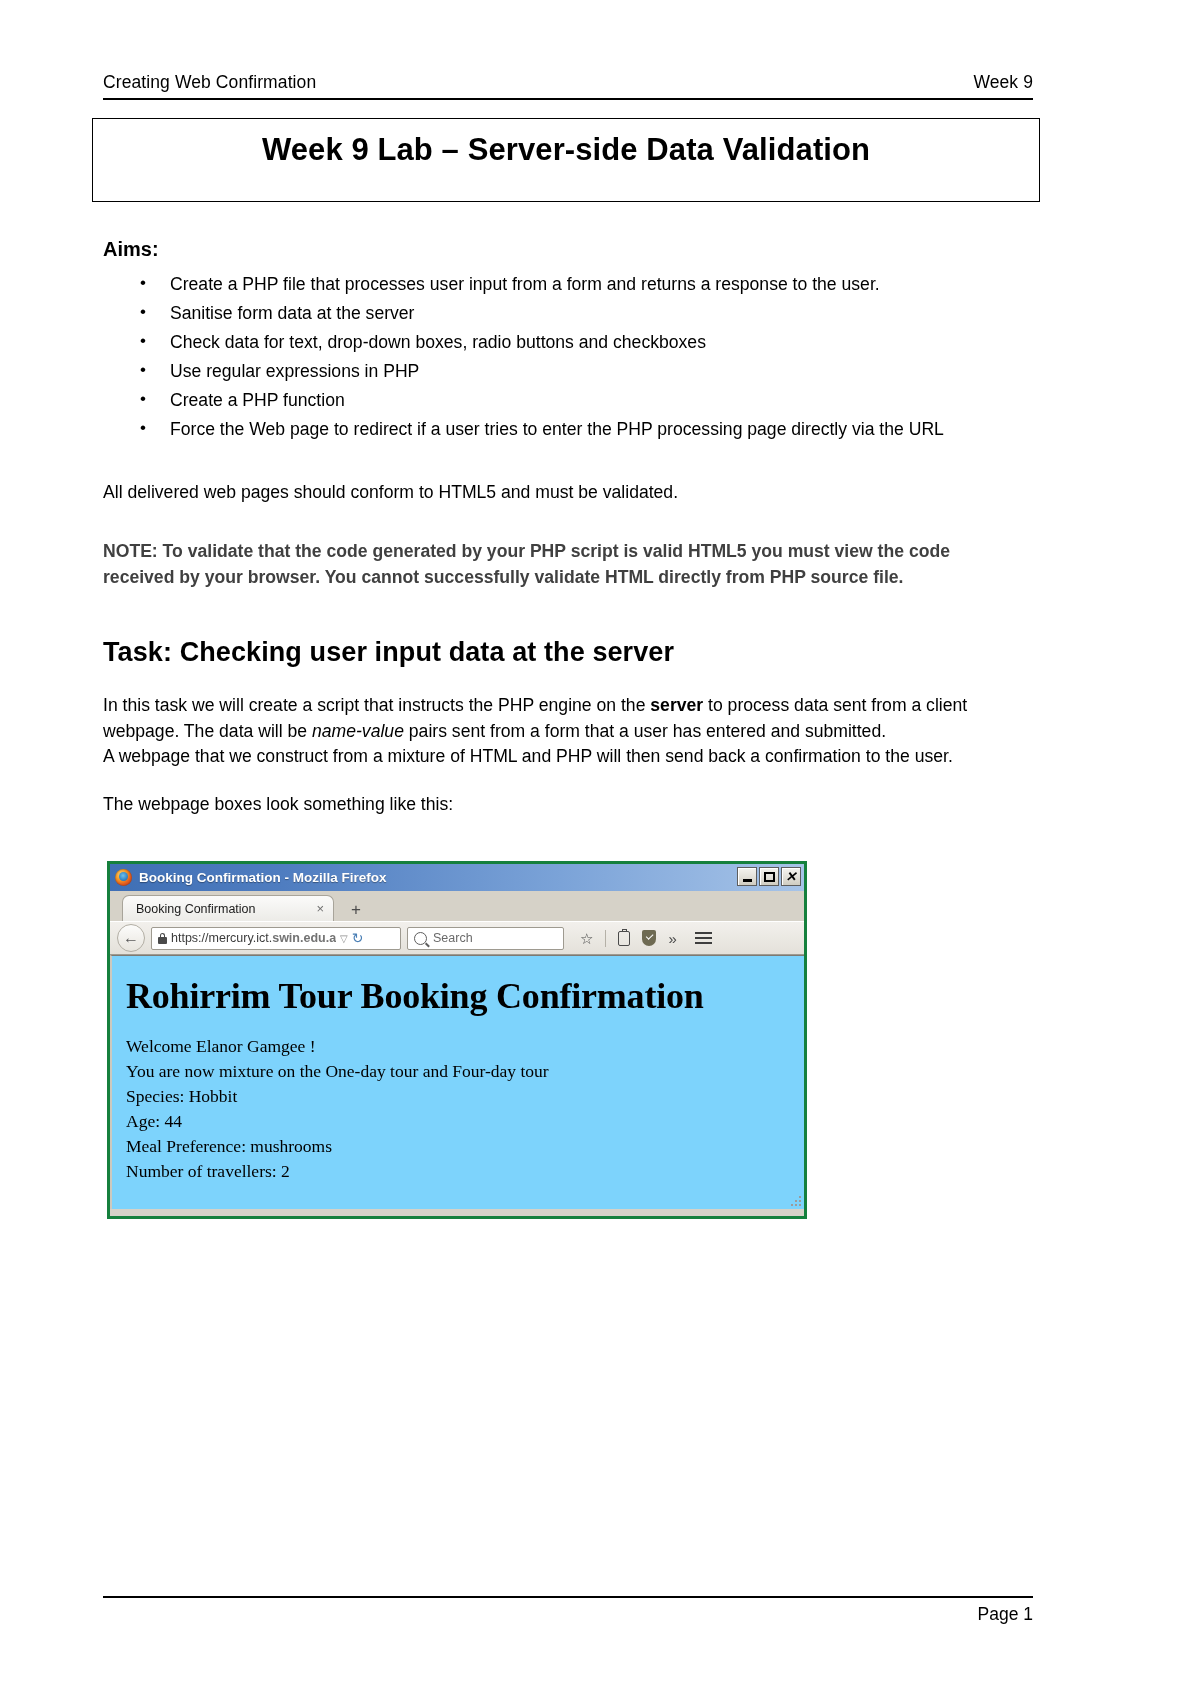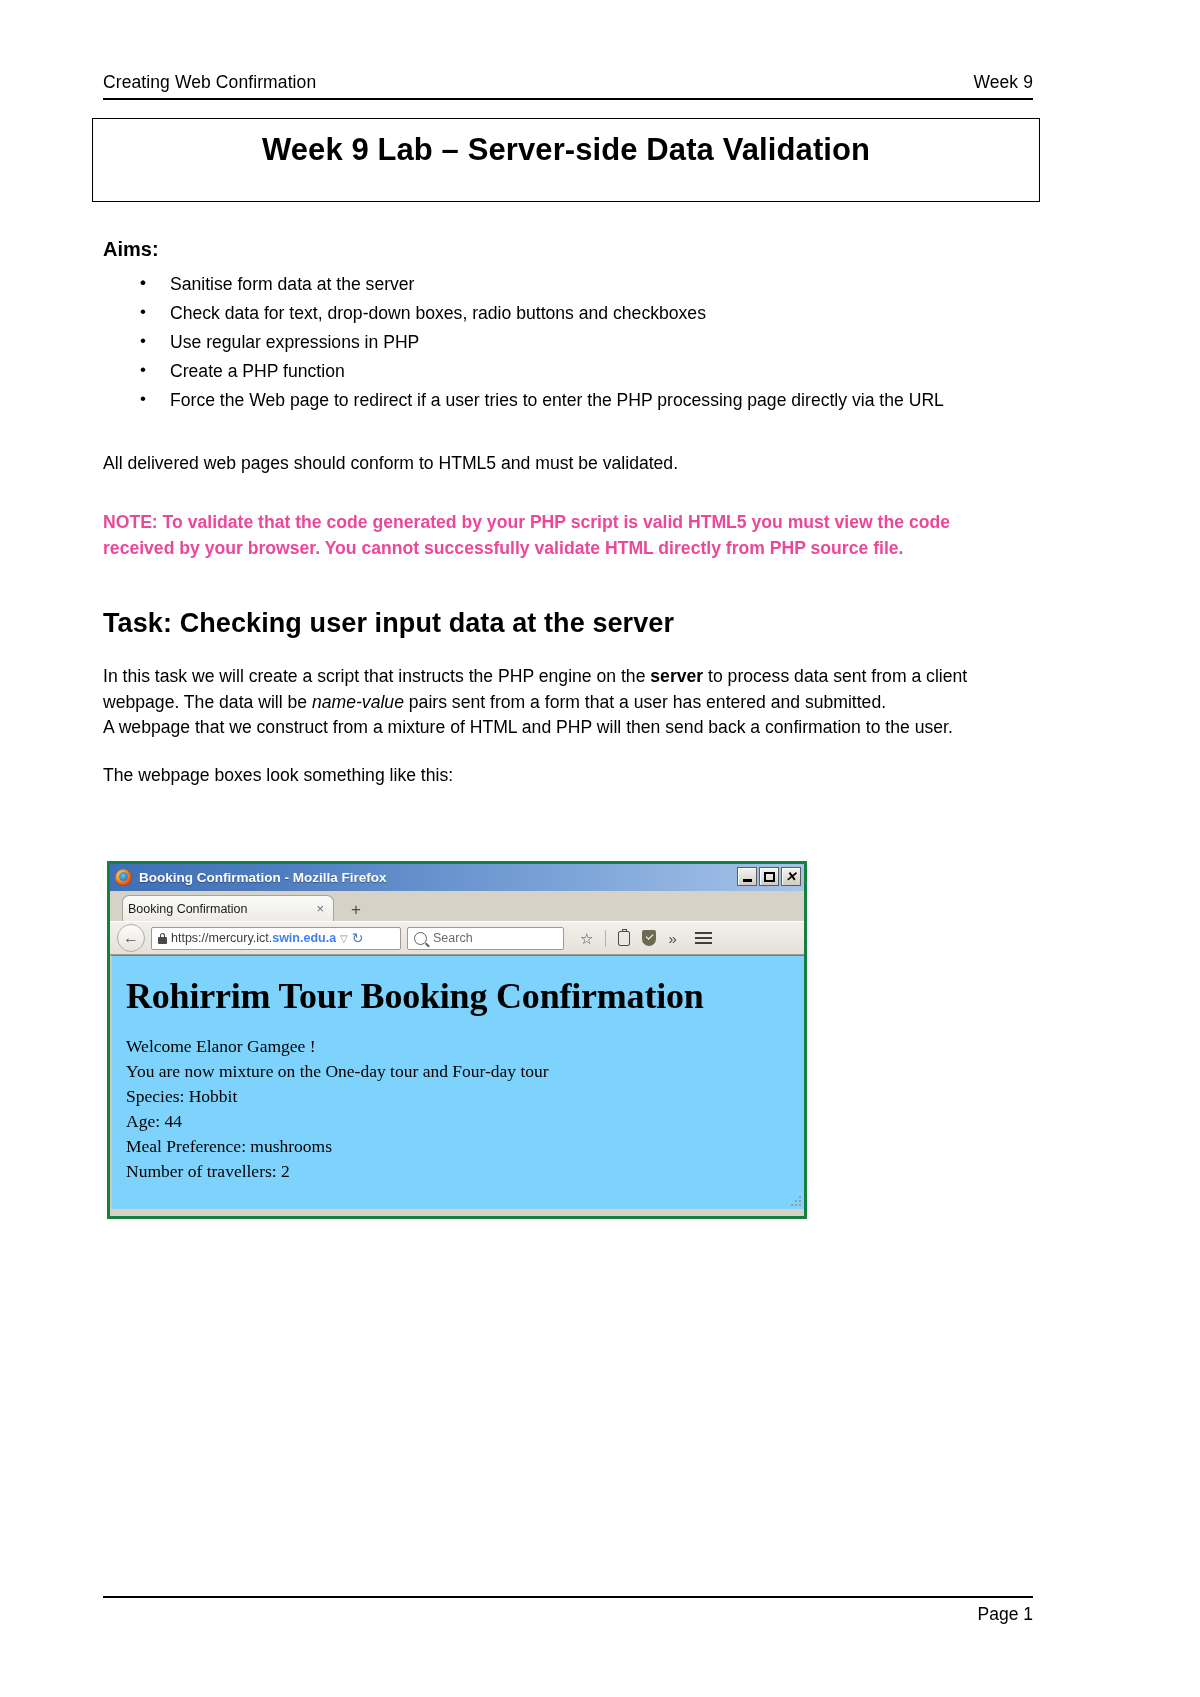--- a/index.html
+++ b/index.html
@@ -101,21 +101,21 @@
   p.para {
     margin: 0;
     font-size: 17.6px;
     line-height: 1.45;
   }
   .gap-sm { height: 22px; }
   .gap-md { height: 34px; }
   .gap-lg { height: 44px; }
 
   .note {
-    color: #ec4899;
+    color: #404040;
     font-weight: bold;
     font-size: 17.6px;
     line-height: 1.45;
     margin: 0;
     max-width: 900px;
   }
 
   .task-heading {
     font-size: 27px;
     font-weight: bold;
@@ -219,21 +219,21 @@
   .tab {
     height: 26px;
     min-width: 212px;
     background: linear-gradient(to bottom, #fbfbfa 0%, #ecebe7 100%);
     border: 1px solid #a8a49a;
     border-bottom: none;
     border-radius: 7px 7px 0 0;
     display: flex;
     align-items: center;
     justify-content: space-between;
-    padding: 0 9px 0 5px;
+    padding: 0 9px 0 13px;
     box-sizing: border-box;
     font-size: 12.5px;
     color: #1a1a1a;
   }
   .tab .tab-close {
     color: #6f6f6f;
     font-size: 13px;
     margin-left: 12px;
   }
   .newtab {
@@ -295,21 +295,21 @@
   }
   .lock-icon .shackle {
     position: absolute; top: 0; left: 2px;
     width: 5px; height: 5px;
     border: 1.6px solid #4a4a4a;
     border-bottom: none;
     border-radius: 3px 3px 0 0;
     box-sizing: border-box;
   }
   .url-text { white-space: nowrap; overflow: hidden; }
-  .url-text .dom { font-weight: bold; color: #3b82f6; }
+  .url-text .dom { font-weight: bold; color: #737373; }
   .url-caret { color: #8d8d8d; font-size: 10px; flex: 0 0 auto; }
   .url-reload { color: #4a7fb5; font-size: 14px; flex: 0 0 auto; line-height: 1; }
 
   .searchbar {
     flex: 0 0 auto;
     width: 157px;
     height: 23px;
     background: #ffffff;
     border: 1px solid #9e9a90;
     border-radius: 2px;
@@ -449,20 +449,21 @@
     <span class="title-text">Week 9 Lab – Server-side Data Validation</span>
   </div>
 
   <div class="content">
 
     <div class="aims-heading">Aims:</div>
 
     <ul class="aims-list">
       <li>
         <span class="bullet">•</span>
+        <span>Create a PHP file that processes user input from a form and returns a response to the user.</span>
       </li>
       <li>
         <span class="bullet">•</span>
         <span>Sanitise form data at the server</span>
       </li>
       <li>
         <span class="bullet">•</span>
         <span>Check data for text, drop-down boxes, radio buttons and checkboxes</span>
       </li>
       <li>

